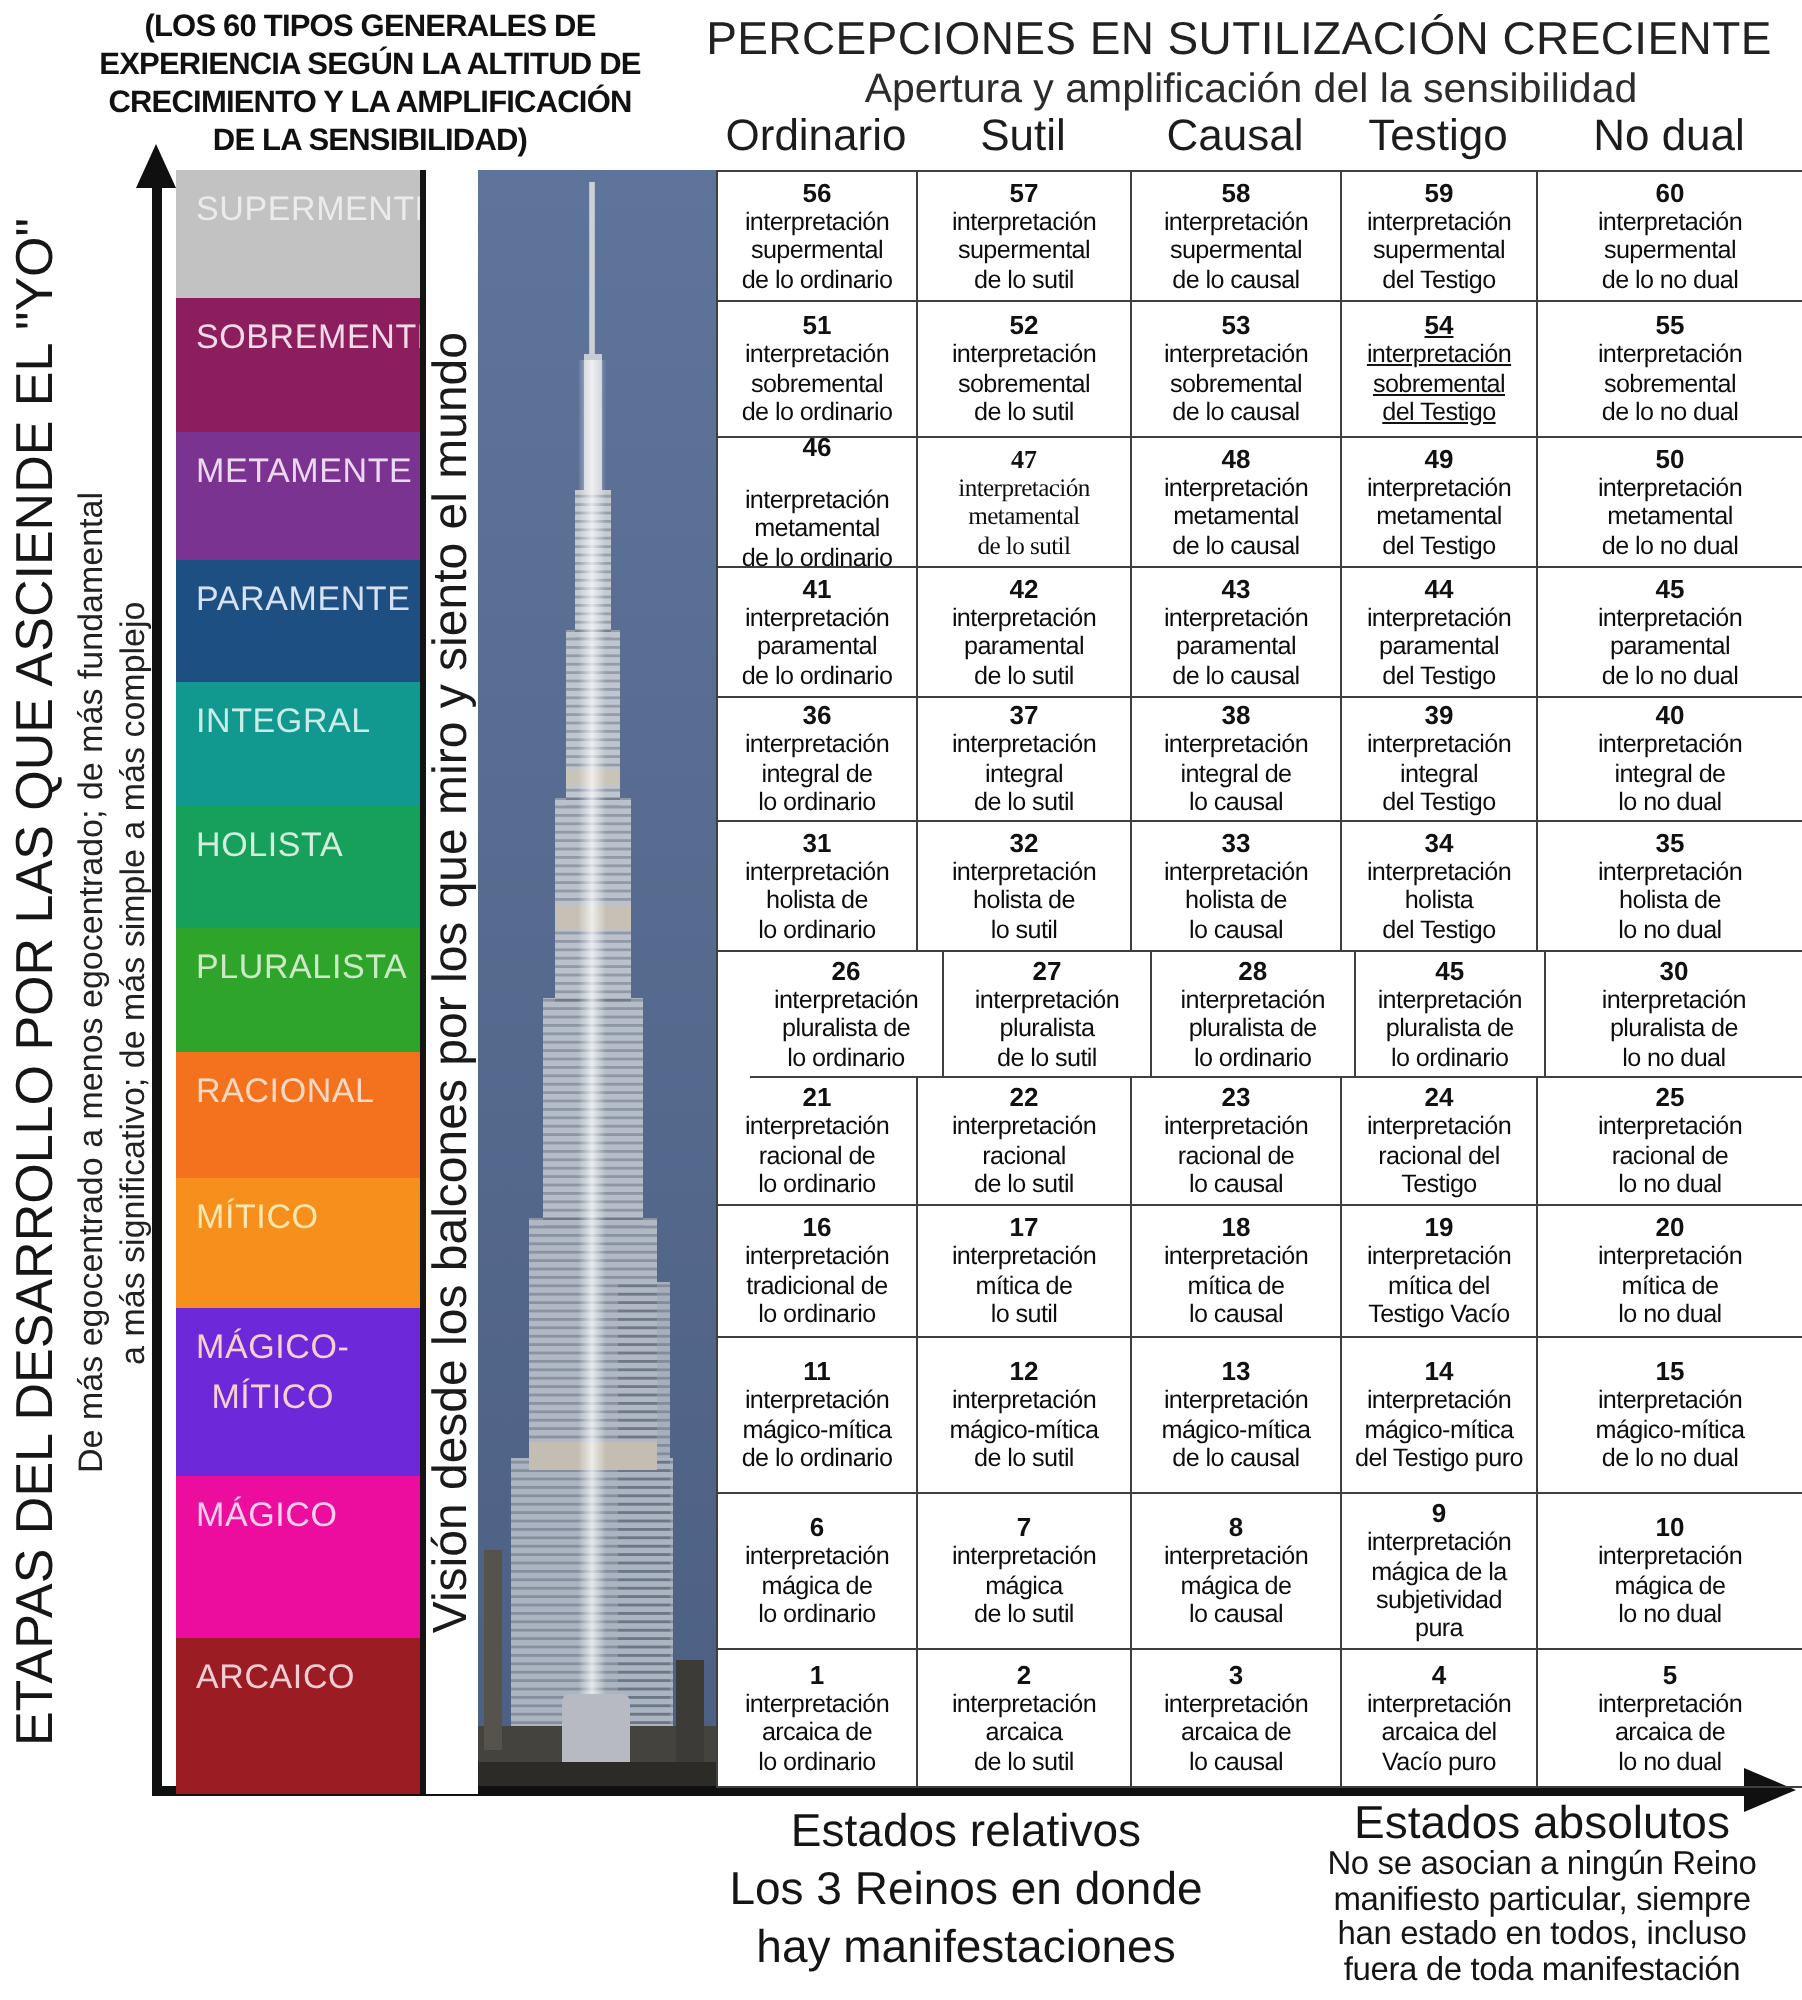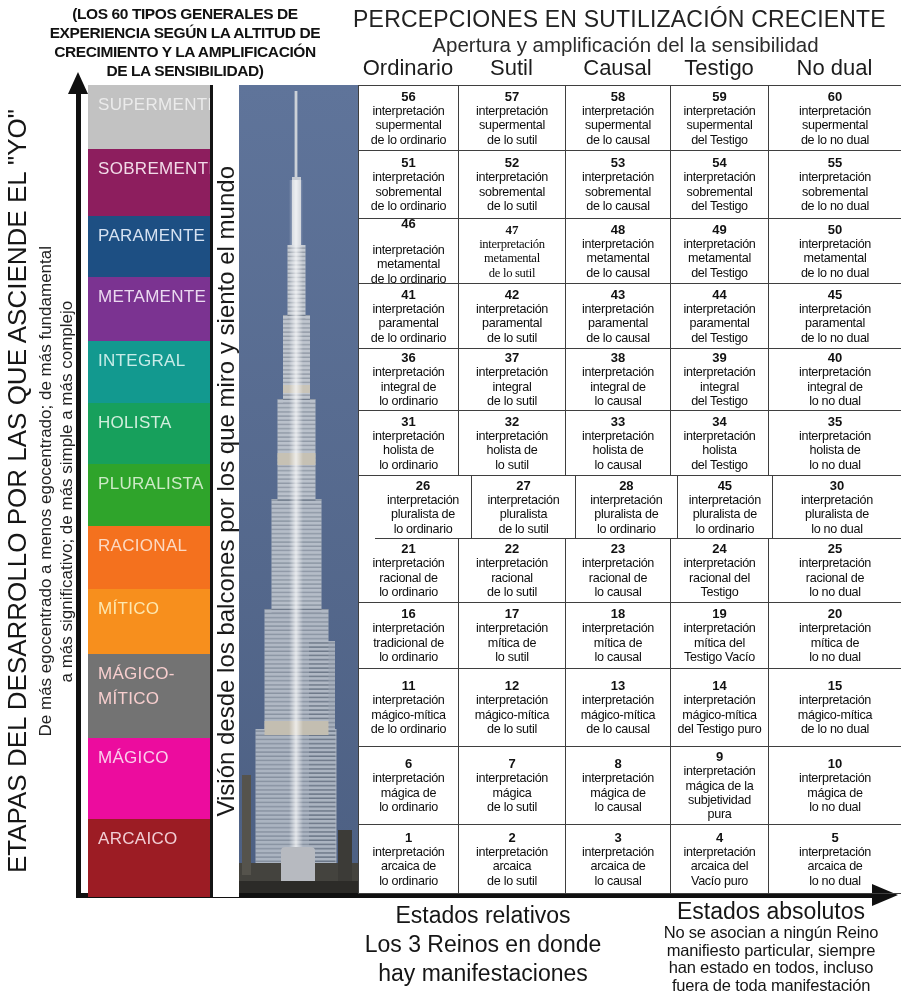--- a/index.html
+++ b/index.html
@@ -97,42 +97,42 @@
   <div id="h-axis" class="axis"></div>
   <div id="h-arrowhead"></div>
 
   <div id="stages">
       <div class="stage" style="height: 65px; background: rgb(194, 194, 194);">
         <span class="stage-label" style="color: rgb(235, 235, 235);">SUPERMENTE</span>
       </div>
       <div class="stage" style="height: 68px; background: rgb(141, 30, 94);">
         <span class="stage-label" style="color: rgb(242, 219, 232);">SOBREMENTE</span>
       </div>
+      <div class="stage" style="height: 65px; background: rgb(123, 51, 145);">
+        <span class="stage-label" style="color: rgb(234, 217, 240);">METAMENTE</span>
+      </div>
       <div class="stage" style="height: 62px; background: rgb(29, 79, 131);">
         <span class="stage-label" style="color: rgb(214, 226, 242);">PARAMENTE</span>
       </div>
-      <div class="stage" style="height: 65px; background: rgb(123, 51, 145);">
-        <span class="stage-label" style="color: rgb(234, 217, 240);">METAMENTE</span>
-      </div>
       <div class="stage" style="height: 63px; background: rgb(18, 153, 143);">
         <span class="stage-label" style="color: rgb(200, 236, 232);">INTEGRAL</span>
       </div>
       <div class="stage" style="height: 62px; background: rgb(23, 160, 92);">
         <span class="stage-label" style="color: rgb(210, 238, 221);">HOLISTA</span>
       </div>
       <div class="stage" style="height: 63px; background: rgb(47, 164, 43);">
         <span class="stage-label" style="color: rgb(205, 234, 198);">PLURALISTA</span>
       </div>
       <div class="stage" style="height: 64px; background: rgb(244, 113, 30);">
         <span class="stage-label" style="color: rgb(252, 217, 194);">RACIONAL</span>
       </div>
       <div class="stage" style="height: 66px; background: rgb(247, 143, 29);">
         <span class="stage-label" style="color: rgb(253, 232, 176);">MÍTICO</span>
       </div>
-      <div class="stage" style="height: 86px; background: #737373;">
+      <div class="stage" style="height: 86px; background: #6d28d9; text-align: center;">
         <span class="stage-label" style="color: rgb(248, 207, 207);">MÁGICO-
 MÍTICO</span>
       </div>
       <div class="stage" style="height: 82px; background: rgb(236, 12, 158);">
         <span class="stage-label" style="color: rgb(251, 207, 236);">MÁGICO</span>
       </div>
       <div class="stage" style="height: 79px; background: rgb(156, 28, 36);">
         <span class="stage-label" style="color: rgb(242, 206, 212);">ARCAICO</span>
       </div>
     </div>
@@ -235,21 +235,21 @@
           <div class="cell-text">interpretación
 sobremental
 de lo sutil</div>
         </div>
         <div class="cell" style="width: 105px; height: 68px;">
           <div class="cell-num">53</div>
           <div class="cell-text">interpretación
 sobremental
 de lo causal</div>
         </div>
-        <div class="cell" style="width: 98px; height: 68px;">
+        <div class="cell" style="width: 98px; height: 68px; text-decoration: underline;">
           <div class="cell-num">54</div>
           <div class="cell-text">interpretación
 sobremental
 del Testigo</div>
         </div>
         <div class="cell" style="width: 133px; height: 68px;">
           <div class="cell-num">55</div>
           <div class="cell-text">interpretación
 sobremental
 de lo no dual</div>

